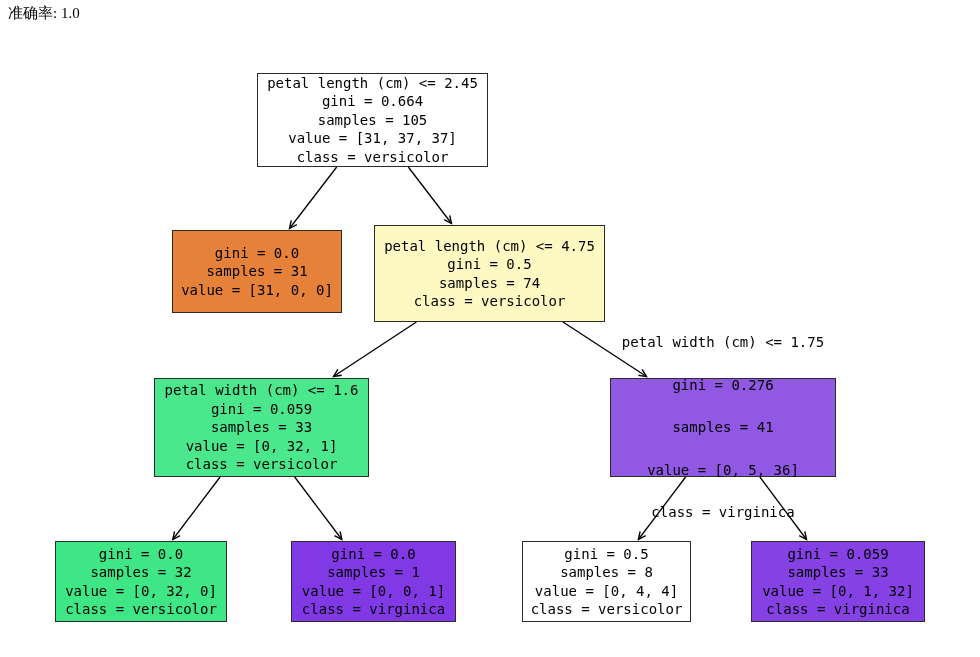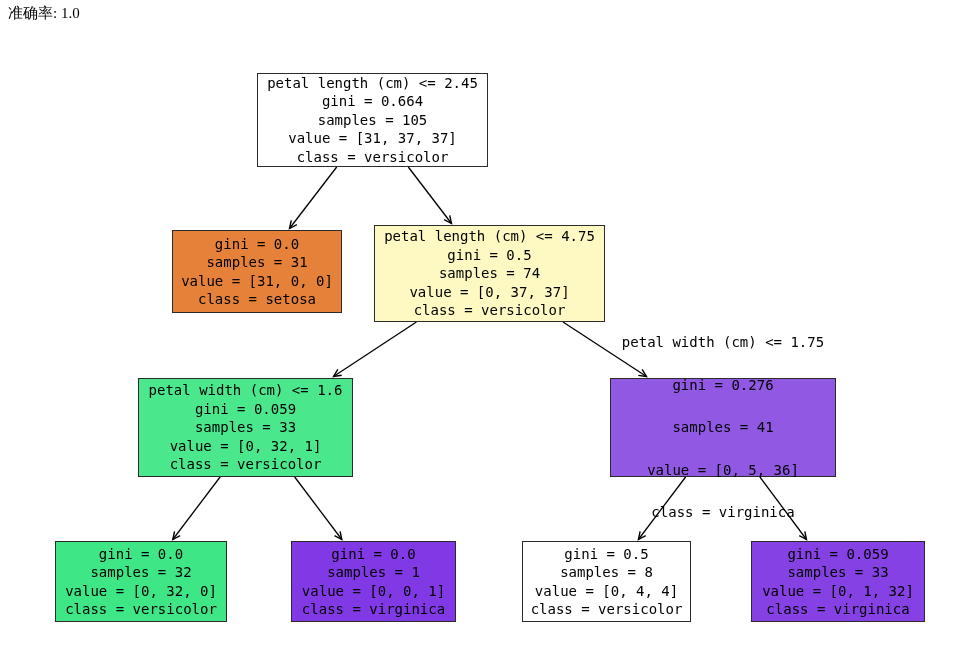--- a/index.html
+++ b/index.html
@@ -77,32 +77,30 @@
     <div class="nline">gini = 0.664</div>
     <div class="nline">samples = 105</div>
     <div class="nline">value = [31, 37, 37]</div>
     <div class="nline">class = versicolor</div>
   </div>
 
   <div class="node" style="left: 172px; top: 230px; width: 170px; height: 83px; background-color: rgb(229, 129, 57);">
     <div class="nline">gini = 0.0</div>
     <div class="nline">samples = 31</div>
     <div class="nline">value = [31, 0, 0]</div>
-    <div class="nline">class = setosa</div>
   </div>
 
   <div class="node" style="left: 374px; top: 225px; width: 231px; height: 97px; background-color: #fef9c3;">
     <div class="nline">petal length (cm) &lt;= 4.75</div>
     <div class="nline">gini = 0.5</div>
     <div class="nline">samples = 74</div>
-    <div class="nline">value = [0, 37, 37]</div>
     <div class="nline">class = versicolor</div>
   </div>
 
-  <div class="node" style="left: 138px; top: 378px; width: 215px; height: 99px; background-color: rgb(75, 231, 140);">
+  <div class="node" style="left: 154px; top: 378px; width: 215px; height: 99px; background-color: rgb(75, 231, 140);">
     <div class="nline">petal width (cm) &lt;= 1.6</div>
     <div class="nline">gini = 0.059</div>
     <div class="nline">samples = 33</div>
     <div class="nline">value = [0, 32, 1]</div>
     <div class="nline">class = versicolor</div>
   </div>
 
   <div class="node" style="left: 610px; top: 378px; width: 226px; height: 99px; background-color: rgb(144, 88, 227); gap: 24px;">
     <div class="nline">petal width (cm) &lt;= 1.75</div>
     <div class="nline">gini = 0.276</div>

